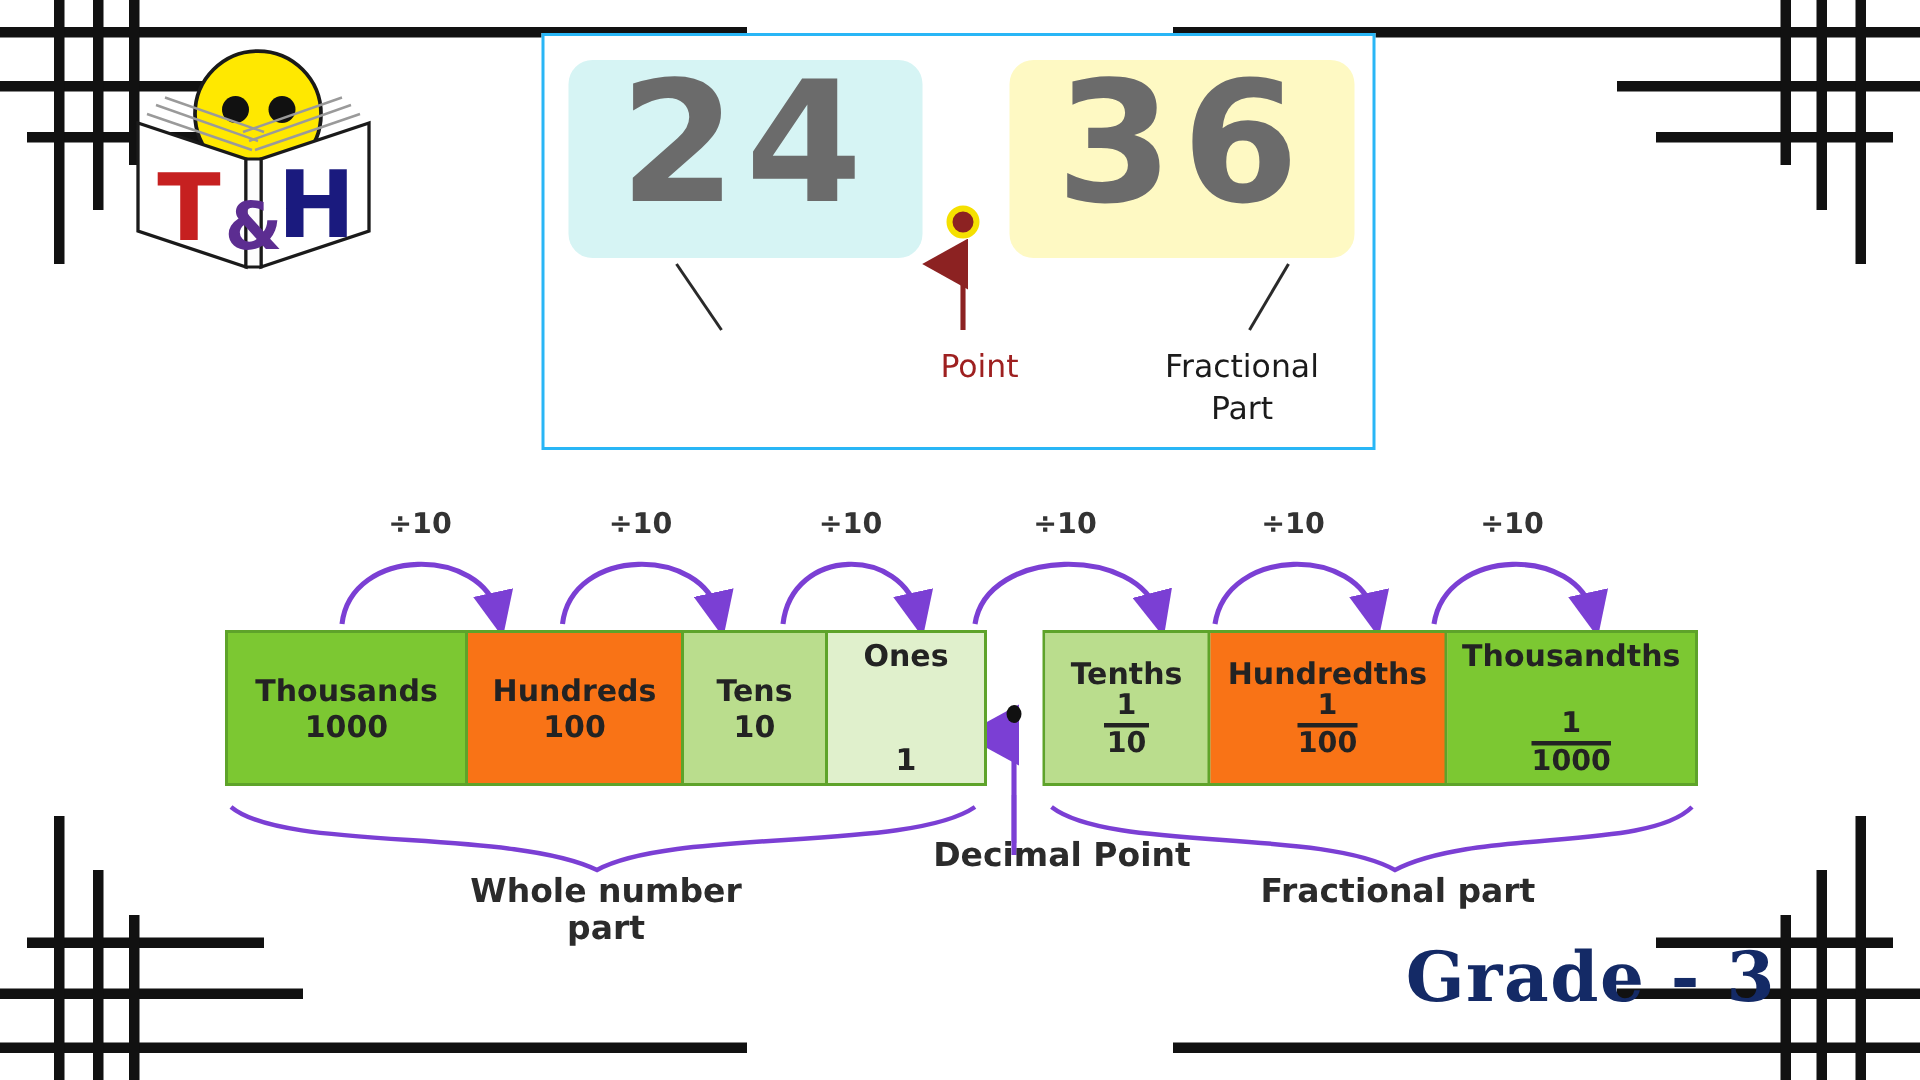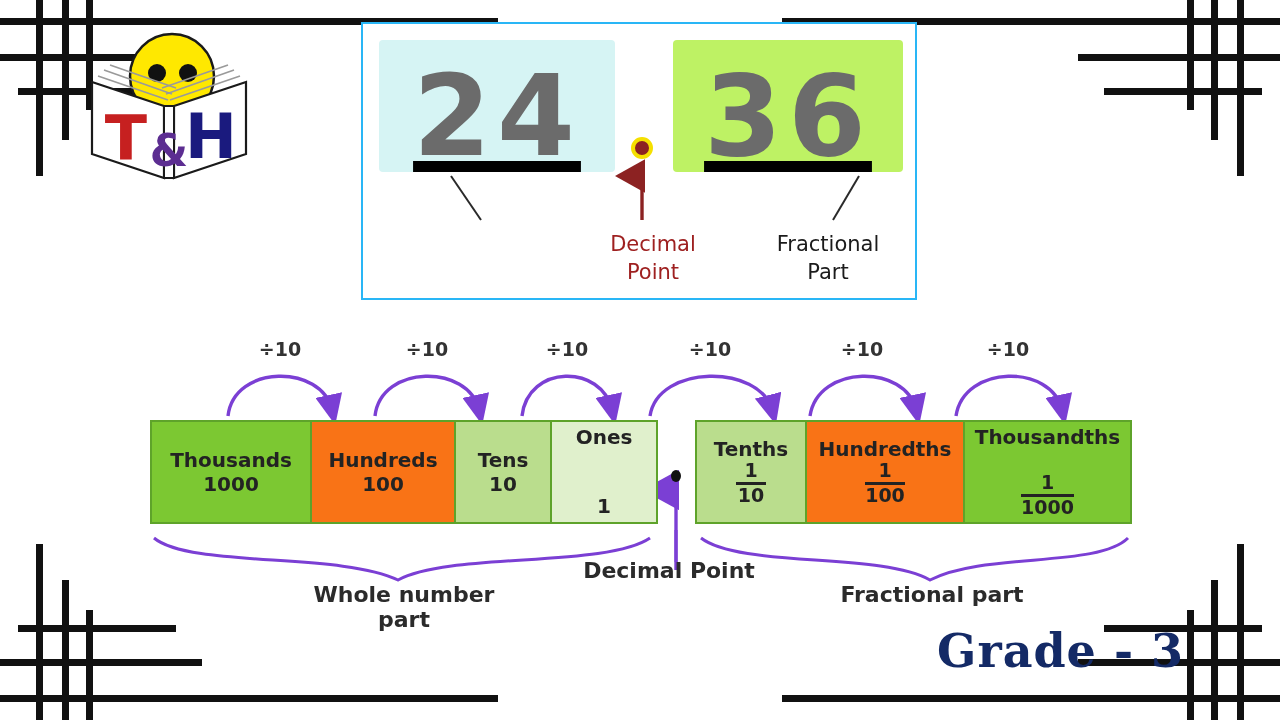--- a/index.html
+++ b/index.html
@@ -44,40 +44,39 @@
     left: 361px;
     top: 22px;
     width: 556px;
     height: 278px;
     border: 2px solid #29b6f6;
     background: #ffffff;
     box-sizing: border-box;
   }
   .digit-box {
     position: absolute;
-    border-radius: 4px;
+    border-radius: 16px;
     display: flex;
-    align-items: flex-end;
+    align-items: flex-start;
     justify-content: center;
     box-sizing: border-box;
-    text-decoration: underline;
   }
   #whole-box {
     left: 16px;
     top: 16px;
     width: 236px;
     height: 132px;
     background: #d6f4f4;
   }
   #frac-box {
     left: 310px;
     top: 16px;
     width: 230px;
     height: 132px;
-    background: #bef264;
+    background: #fef9c3;
   }
   .big-digit {
     font-family: "DejaVu Sans", sans-serif;
     font-size: 112px;
     font-weight: 700;
     color: #6b6b6b;
     line-height: 1;
     letter-spacing: 6px;
   }
   #decimal-dot-top {
@@ -319,21 +318,20 @@
         <marker id="mk-red-up" markerWidth="10" markerHeight="9" refX="5" refY="8" orient="auto">
           <path d="M5 0 L10 9 L0 9 Z" fill="#8c2222"></path>
         </marker>
       </defs>
       <line x1="118" y1="196" x2="88" y2="152" stroke="#2a2a2a" stroke-width="2"></line>
       <line x1="470" y1="196" x2="496" y2="152" stroke="#2a2a2a" stroke-width="2"></line>
       <line x1="279" y1="196" x2="279" y2="152" stroke="#8c2222" stroke-width="3.4" marker-end="url(#mk-red-up)"></line>
     </svg>
 
     <div id="label-decimal" class="card-label">
-      <div>Decimal</div>
       <div>Point</div>
     </div>
     <div id="label-fraction" class="card-label">
       <div>Fractional</div>
       <div>Part</div>
     </div>
   </div>
 
   <div id="pv-wrap">
 
@@ -414,19 +412,19 @@
         <span class="pv-name">Thousandths</span>
         <span class="pv-frac">
           <span class="num">1</span>
           <span class="bar"></span>
           <span class="den">1000</span>
         </span>
       </div>
     </div>
 
     <div class="brace-label" style="left:144px; top:252px; width:220px;">Whole number part</div>
-    <div class="brace-label" style="left:429px; top:228px; width:180px;">Decimal Point</div>
+    <div class="brace-label" style="left:468px; top:228px; width:180px;">Decimal Point</div>
     <div class="brace-label" style="left:682px; top:252px; width:200px;">Fractional part</div>
   </div>
 
   <div id="grade">Grade - 3</div>
 
 </div>
 
 </body></html>

